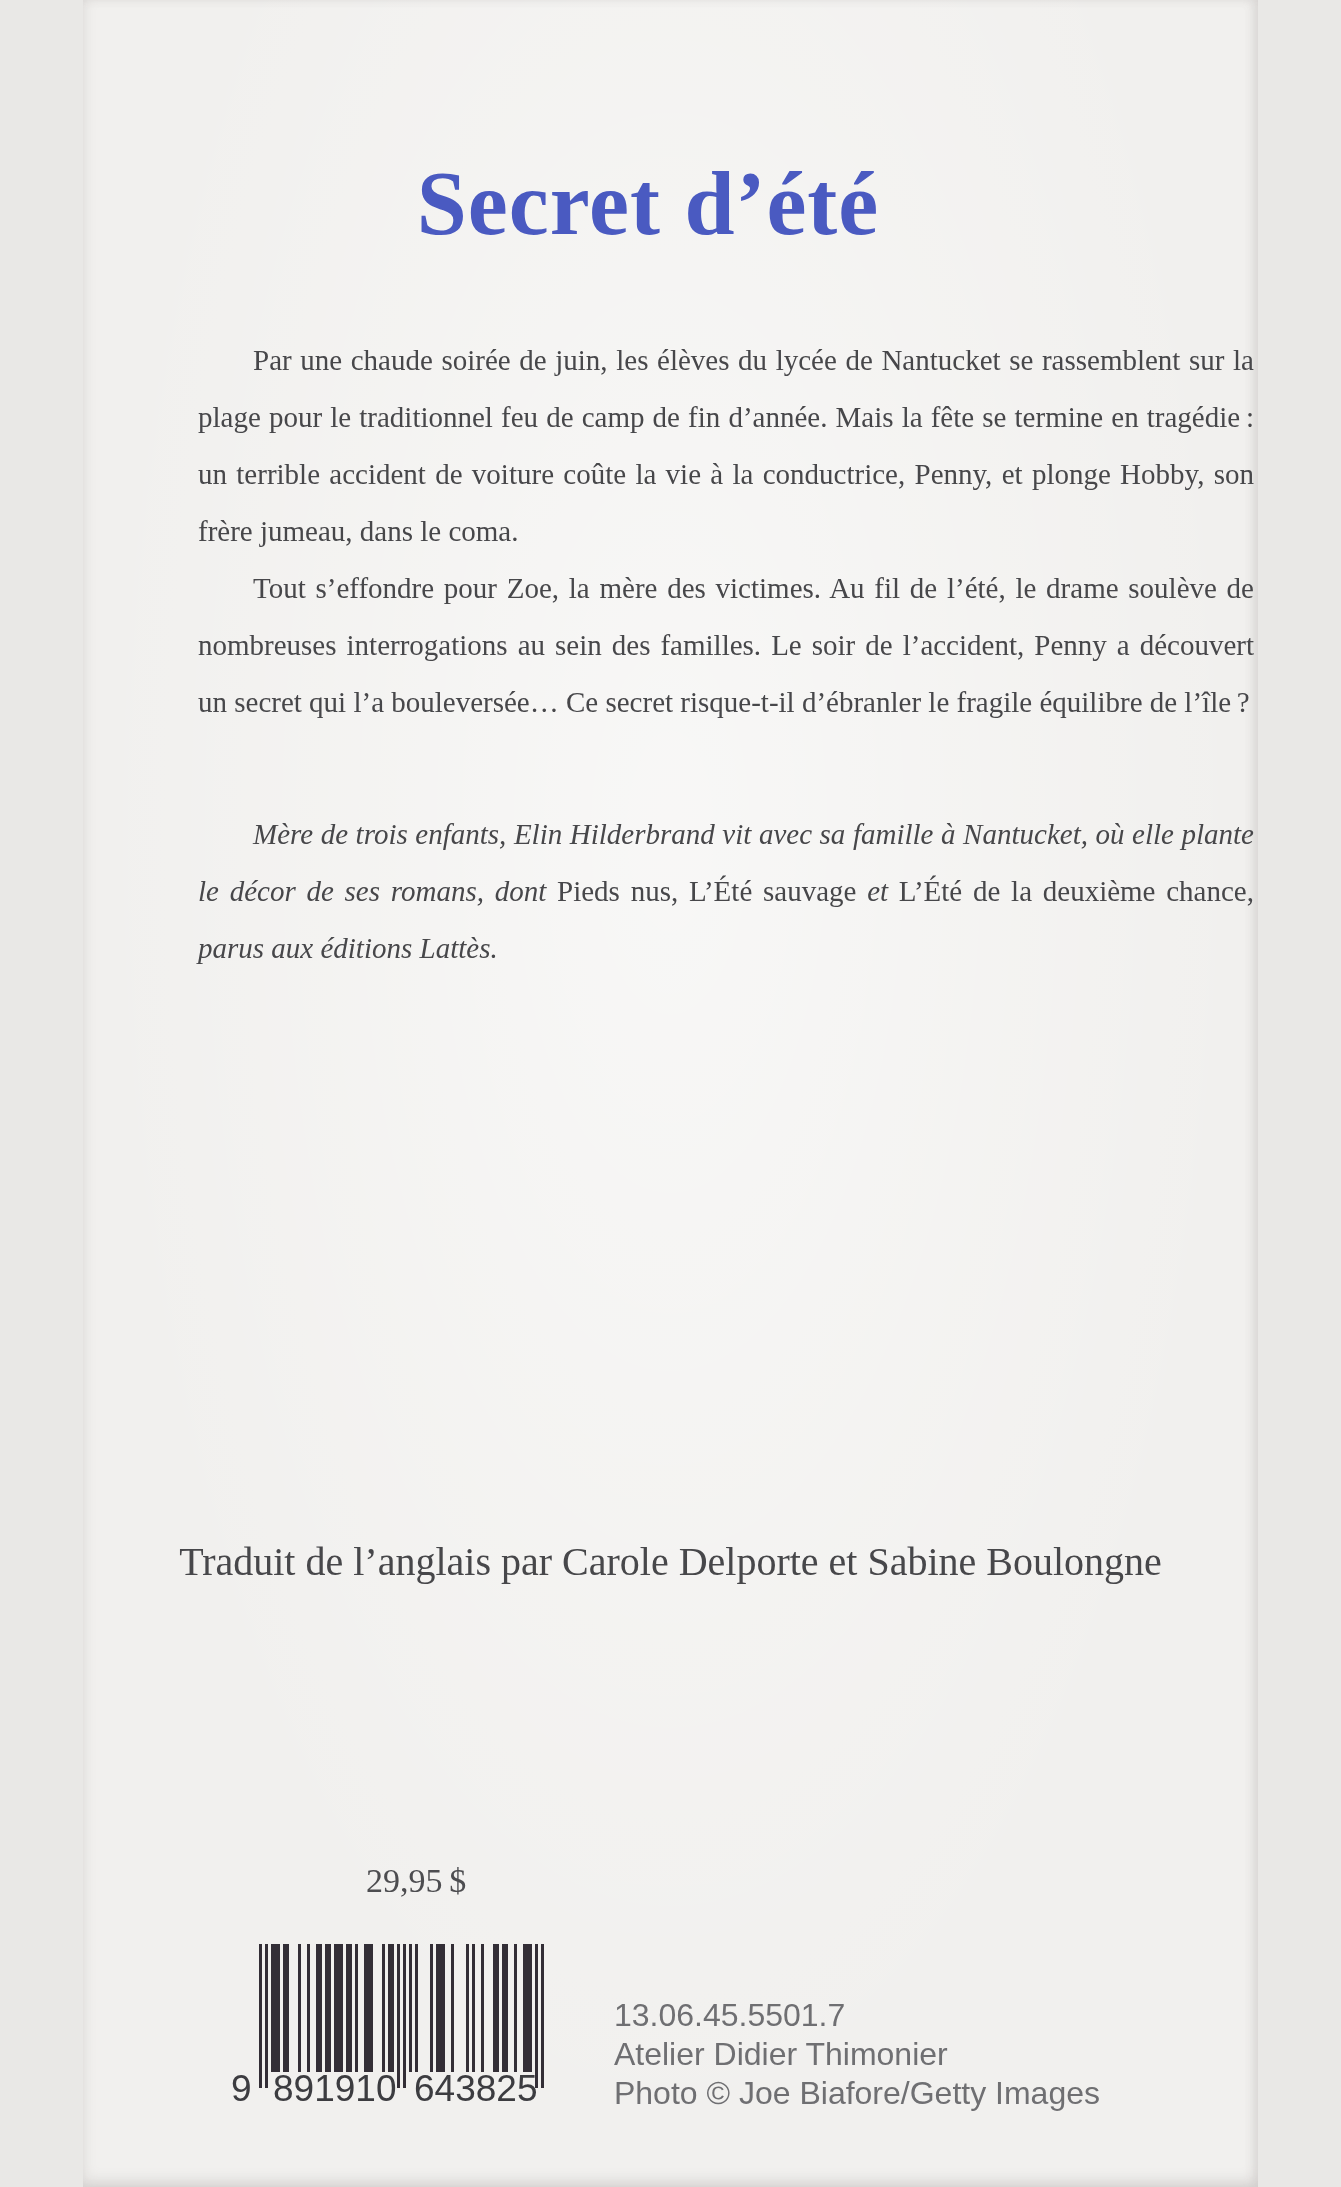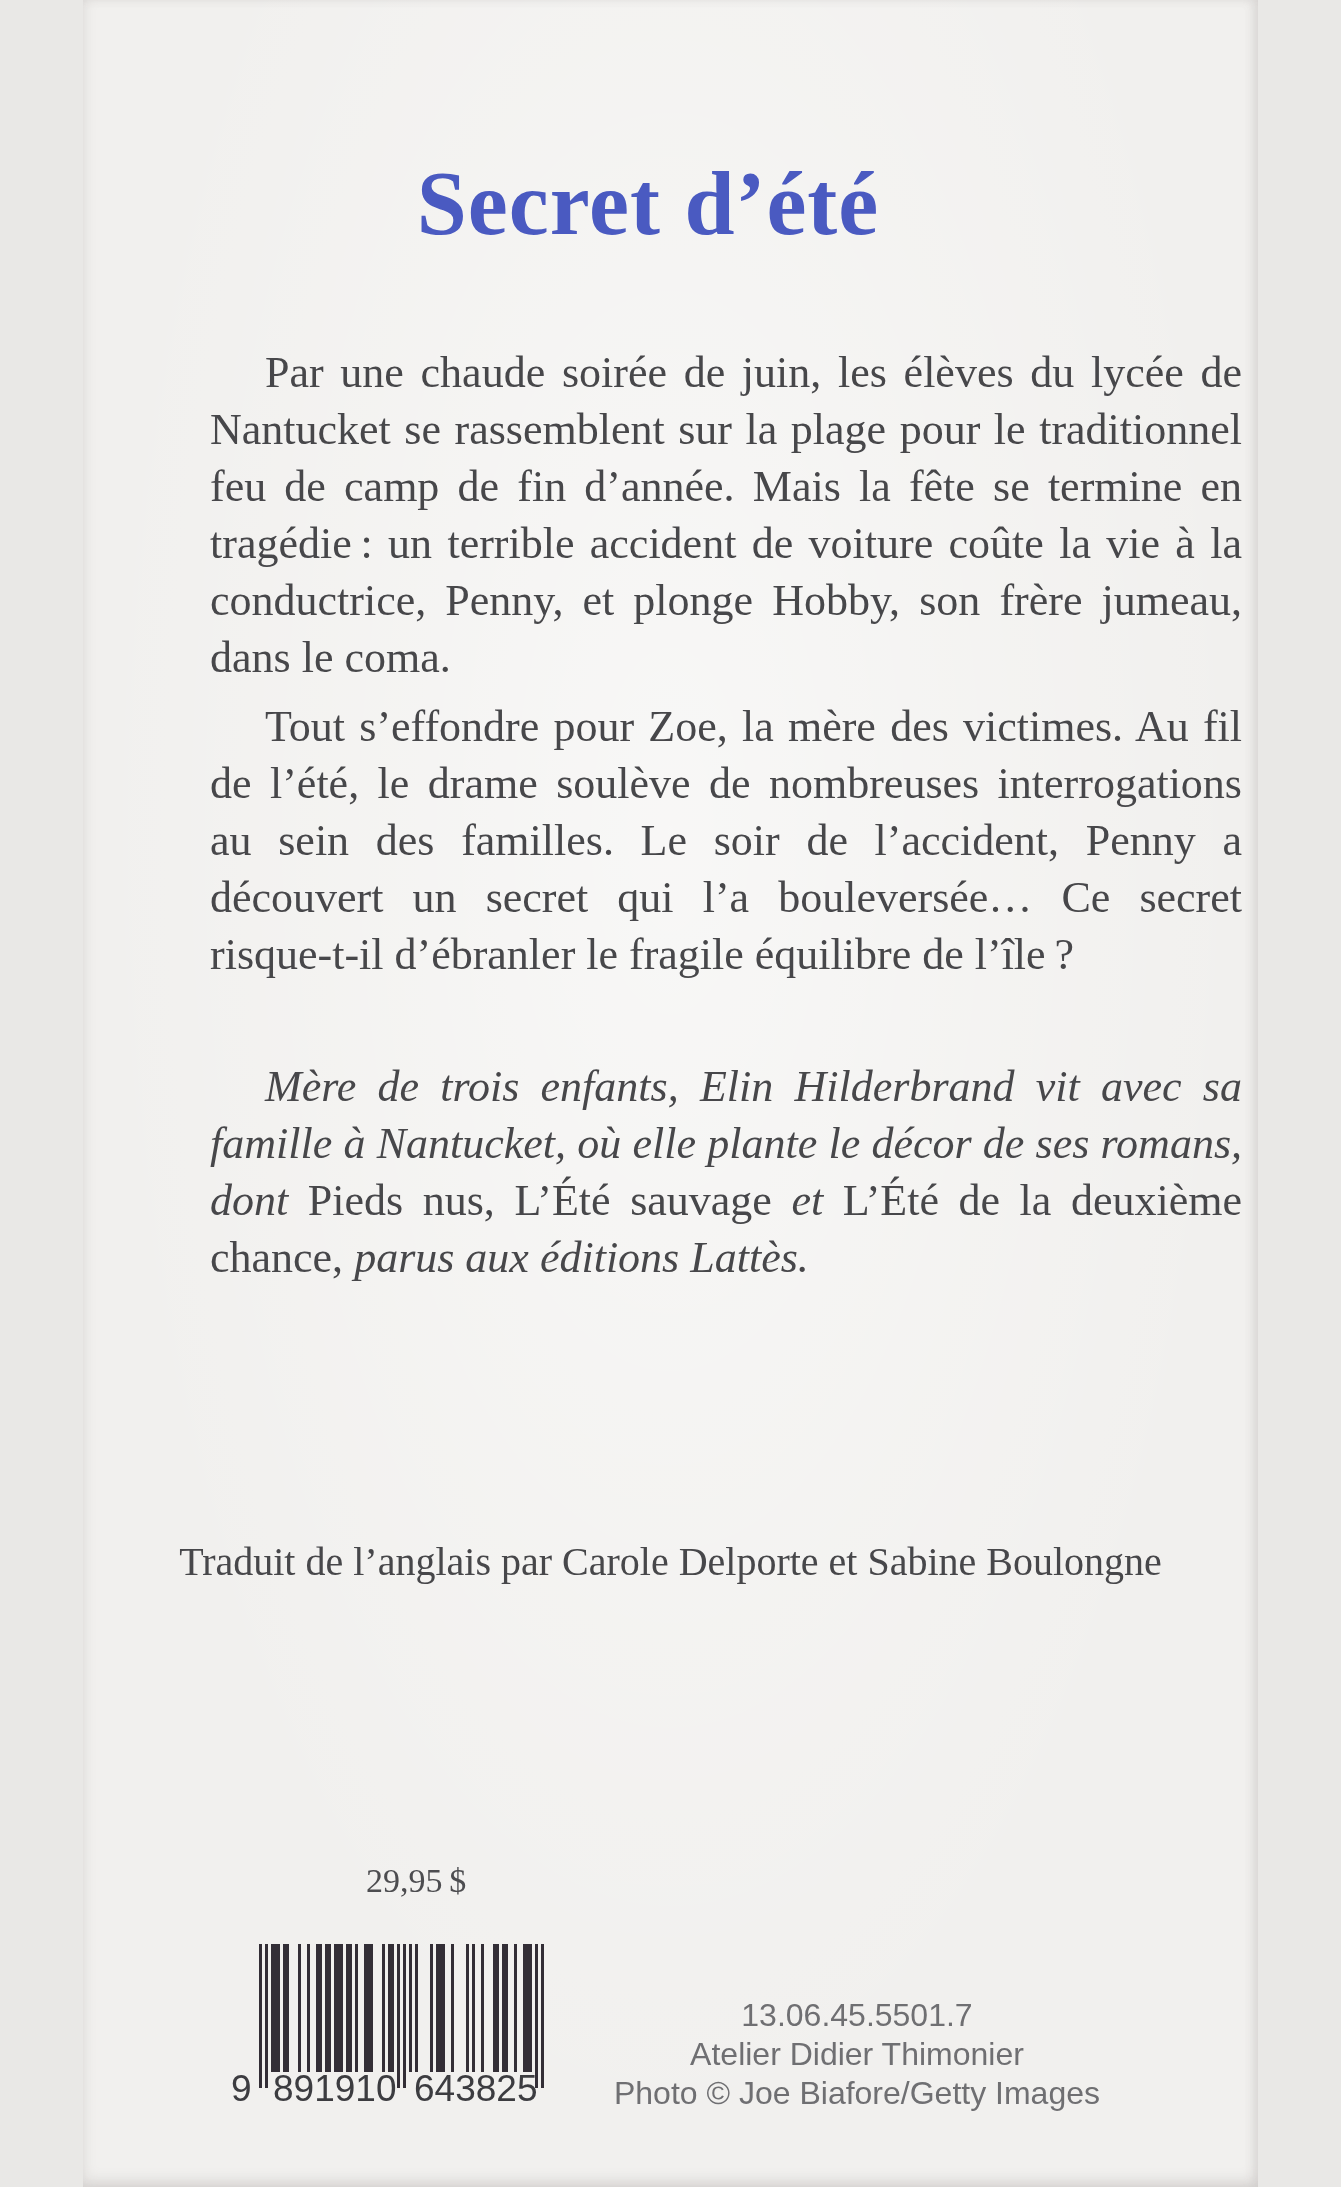--- a/index.html
+++ b/index.html
@@ -26,22 +26,22 @@
     letter-spacing:1px;
     color:var(--title-blue,#4a5ac1);
   }
   .text-block{
     position:absolute;
     left:115px; top:332px;
     width:1056px;
     color:var(--body-text,#47474a);
   }
   .text-block p{
-    margin:12px;
-    font-size:44px;
+    margin:0;
+    font-size:29px;
     line-height:57px;
     text-align:justify;
     text-indent:55px;
   }
   .text-block p.para-3{margin-top:35px;}
   .text-block p.bio{
     margin-top:75px;
     font-style:italic;
   }
   .bio .roman{font-style:normal;}
@@ -88,21 +88,21 @@
     font-size:37px;
     color:#3c3c40;
   }
   .bc-digits span{position:absolute;top:0;}
   .bc-first{left:-28px;}
   .bc-left{left:14px;}
   .bc-right{left:155px;}
   .credits{
     position:absolute;
     right:158px; top:1996px;
-    text-align:center;
+    text-align:left;
     font-family:"Liberation Sans", sans-serif;
     font-size:32px;
     line-height:39px;
     color:var(--credits-text,#6f6f72);
   }
   .credits div{white-space:nowrap;}
 </style>
 </head>
 <body>
 

